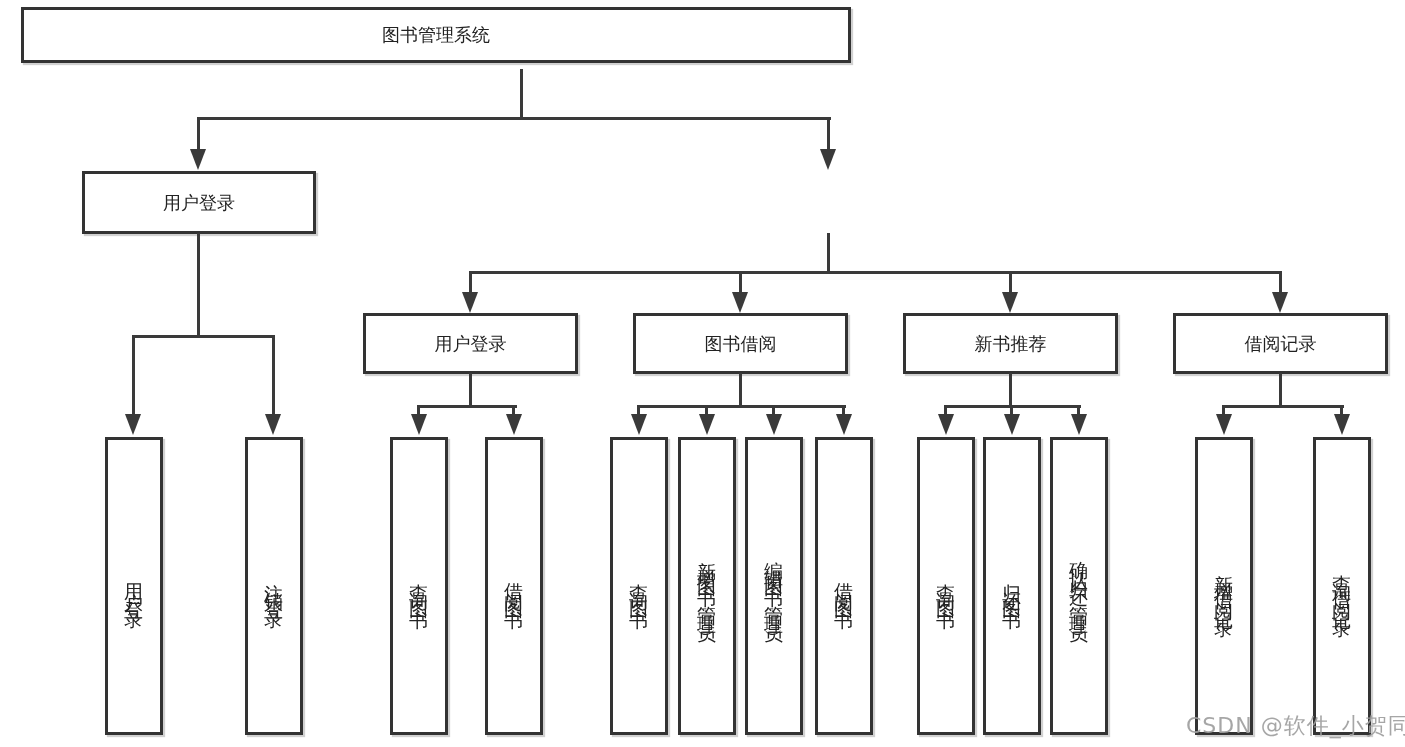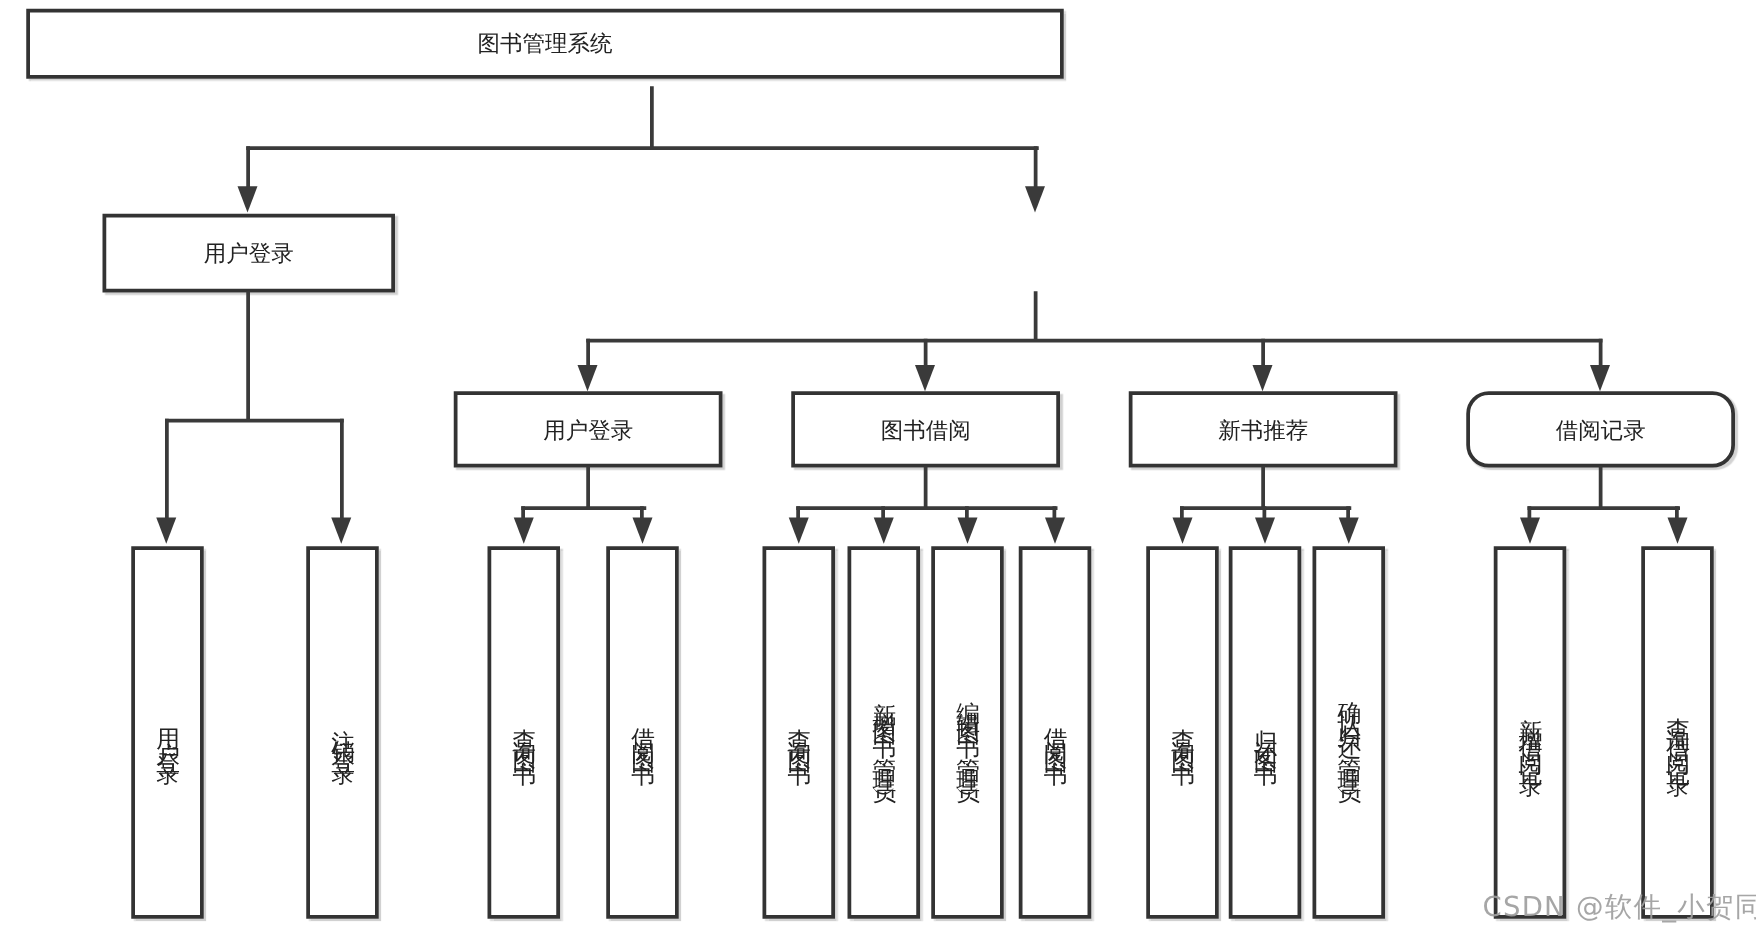--- a/index.html
+++ b/index.html
@@ -47,21 +47,21 @@
   </div>
 
   <div class="box" style="left:633px;top:313px;width:215px;height:61px;font-family:Liberation Serif, serif;">
     <span>图书借阅</span>
   </div>
 
   <div class="box" style="left:903px;top:313px;width:215px;height:61px;">
     <span>新书推荐</span>
   </div>
 
-  <div class="box" style="left:1173px;top:313px;width:215px;height:61px;border-radius:18px;">
+  <div class="box" style="left:1173px;top:313px;width:215px;height:61px;">
     <span>借阅记录</span>
   </div>
 
   <div class="box vbox" style="left:105px;">
     <span class="vlabel">用户登录</span>
   </div>
   <div class="box vbox" style="left:245px;">
     <span class="vlabel">注销登录</span>
   </div>
 

